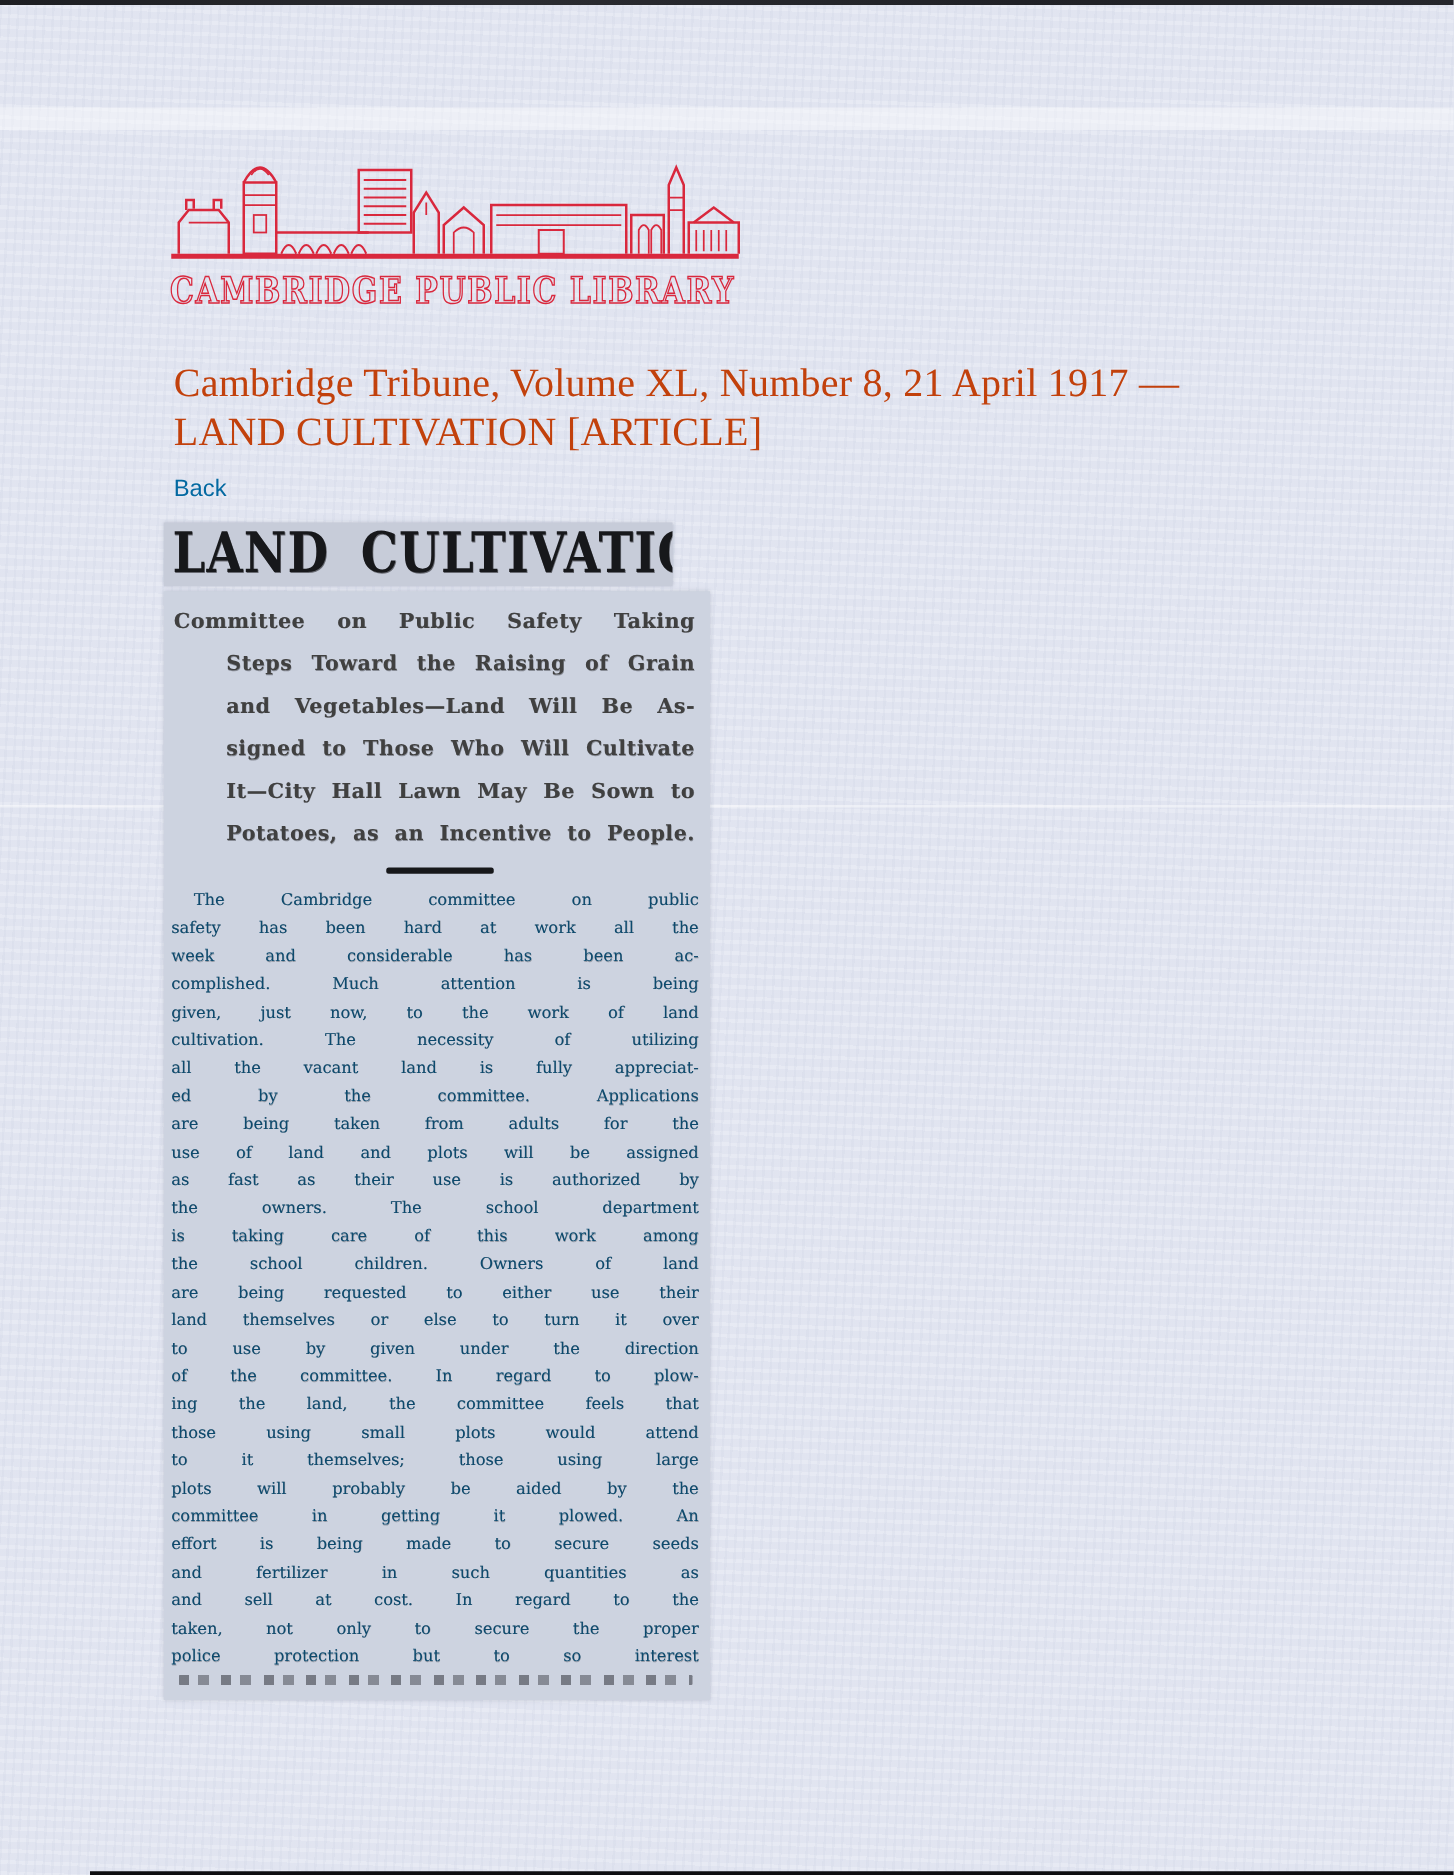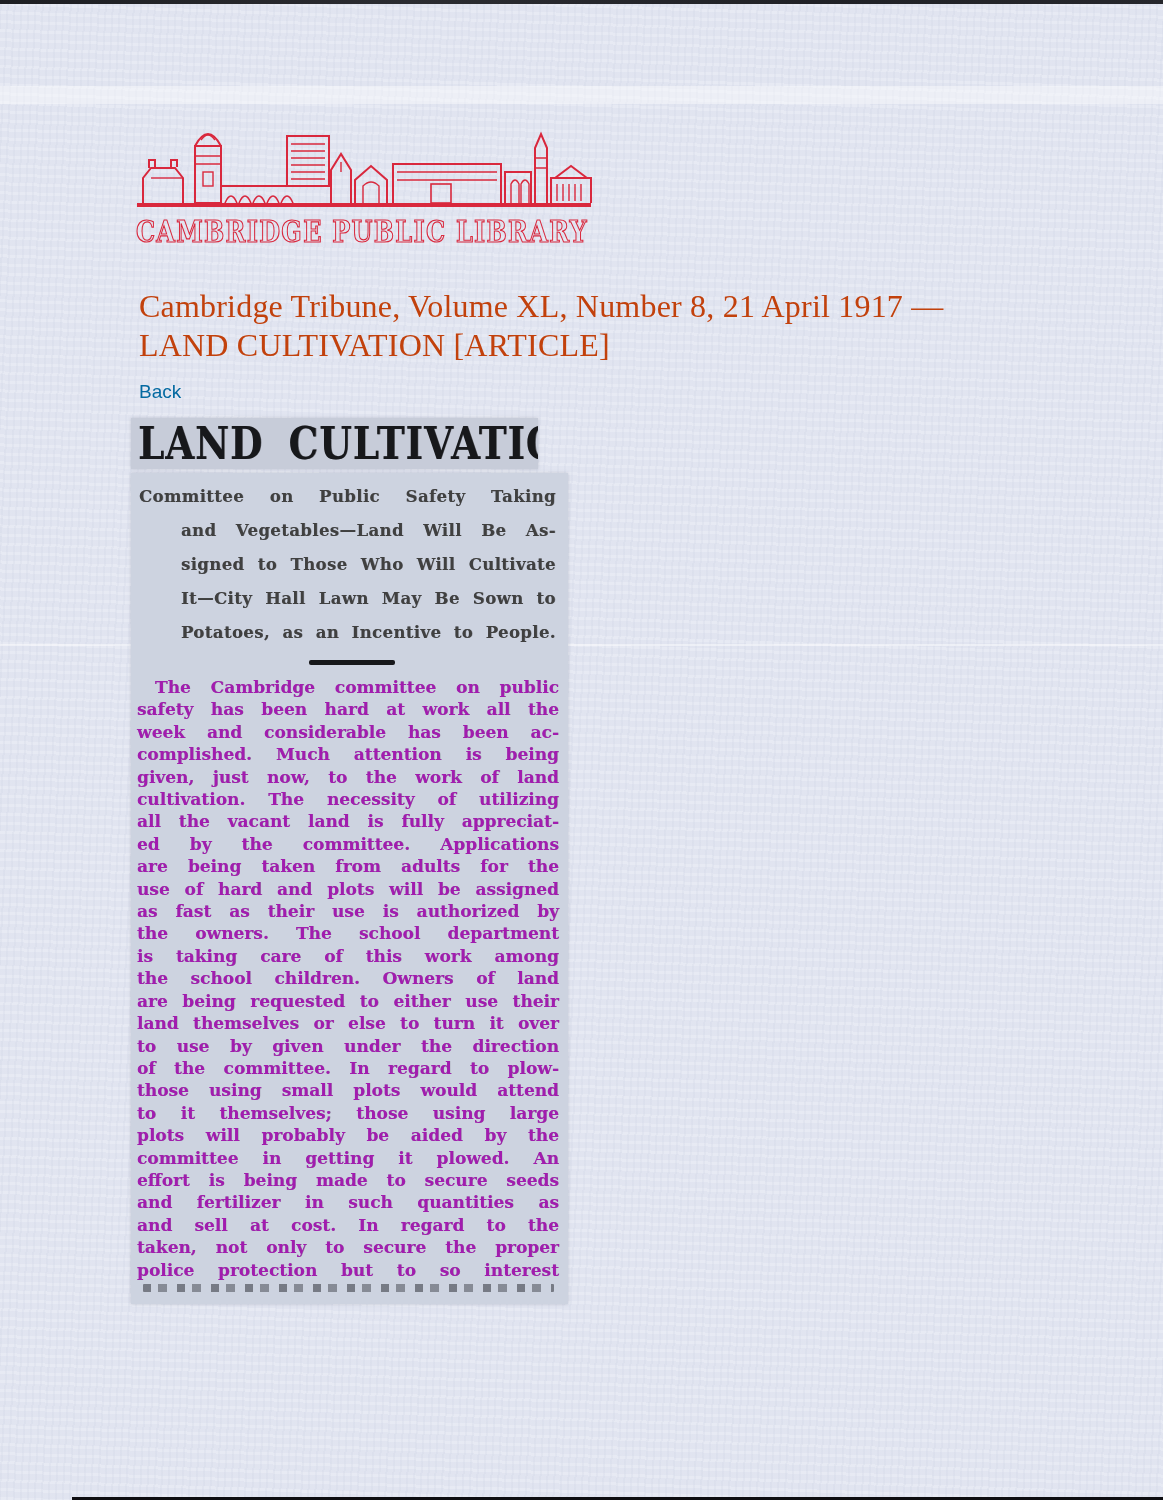--- a/index.html
+++ b/index.html
@@ -71,25 +71,24 @@
     padding: 0 12px 0 8px;
     letter-spacing: 0.4px;
     text-shadow: 0.4px 0.4px 0 rgba(35,37,43,0.4);
   }
   .subhead-line:nth-child(n+2) { padding-left: 50px; }
   .head-divider {
     width: 86px; height: 5px; background: #17181b;
     margin: 10px 0 11px 178px; border-radius: 2px;
   }
   .body-line {
-    font-size: 17px; line-height: 22.4px; color: #a21caf;
+    font-size: 13px; line-height: 22.4px; color: #0c4a6e;
     text-align: justify; text-align-last: justify;
     padding: 0 9px 0 6px;
     text-shadow: 0.3px 0.3px 0 rgba(43,45,52,0.35);
-    font-weight: bold;
   }
   .body-line:first-child { text-indent: 18px; }
   .torn-line {
     height: 8px; margin: 3px 14px 0 12px; overflow: hidden;
     background: repeating-linear-gradient(90deg,
       rgba(48,50,58,0.55) 0 8px, rgba(48,50,58,0) 8px 15px,
       rgba(48,50,58,0.45) 15px 24px, rgba(48,50,58,0) 24px 34px);
     border-radius: 1px;
   }
 </style>
@@ -142,45 +141,47 @@
 
 <a class="back-link">Back</a>
 
 <div class="clipping">
   <div class="headline-block">
     <span class="headline-text">LAND CULTIVATION</span>
   </div>
   <div class="main-block">
     <div>
         <div class="subhead-line">Committee on Public Safety Taking</div>
+        <div class="subhead-line">Steps Toward the Raising of Grain</div>
         <div class="subhead-line">and Vegetables—Land Will Be As-</div>
         <div class="subhead-line">signed to Those Who Will Cultivate</div>
         <div class="subhead-line">It—City Hall Lawn May Be Sown to</div>
         <div class="subhead-line">Potatoes, as an Incentive to People.</div>
       </div>
     <div class="head-divider"></div>
     <div>
         <div class="body-line">The Cambridge committee on public</div>
         <div class="body-line">safety has been hard at work all the</div>
         <div class="body-line">week and considerable has been ac-</div>
         <div class="body-line">complished. Much attention is being</div>
         <div class="body-line">given, just now, to the work of land</div>
         <div class="body-line">cultivation. The necessity of utilizing</div>
         <div class="body-line">all the vacant land is fully appreciat-</div>
         <div class="body-line">ed by the committee. Applications</div>
         <div class="body-line">are being taken from adults for the</div>
-        <div class="body-line">use of hard and plots will be assigned</div>
+        <div class="body-line">use of land and plots will be assigned</div>
         <div class="body-line">as fast as their use is authorized by</div>
         <div class="body-line">the owners. The school department</div>
         <div class="body-line">is taking care of this work among</div>
         <div class="body-line">the school children. Owners of land</div>
         <div class="body-line">are being requested to either use their</div>
         <div class="body-line">land themselves or else to turn it over</div>
         <div class="body-line">to use by given under the direction</div>
         <div class="body-line">of the committee. In regard to plow-</div>
+        <div class="body-line">ing the land, the committee feels that</div>
         <div class="body-line">those using small plots would attend</div>
         <div class="body-line">to it themselves; those using large</div>
         <div class="body-line">plots will probably be aided by the</div>
         <div class="body-line">committee in getting it plowed. An</div>
         <div class="body-line">effort is being made to secure seeds</div>
         <div class="body-line">and fertilizer in such quantities as</div>
         <div class="body-line">and sell at cost. In regard to the</div>
         <div class="body-line">taken, not only to secure the proper</div>
         <div class="body-line">police protection but to so interest</div>
       </div>

